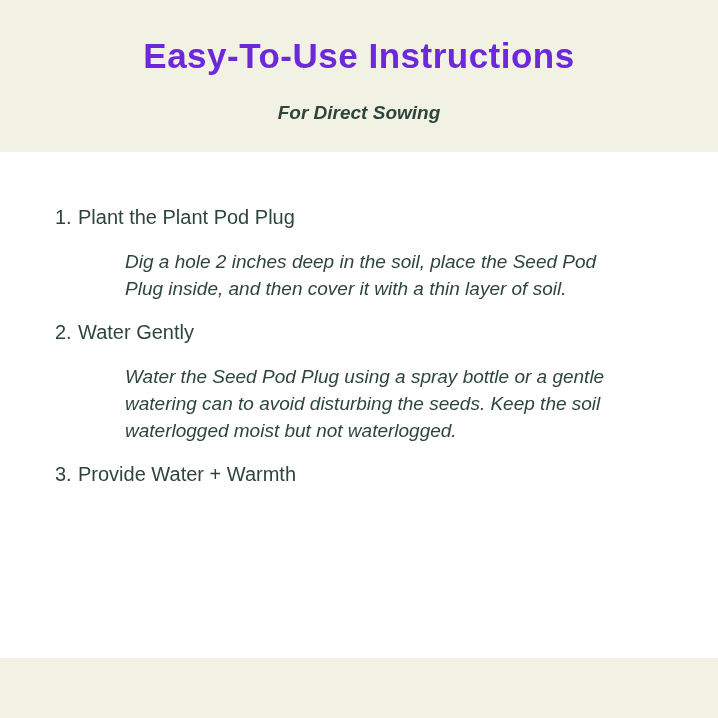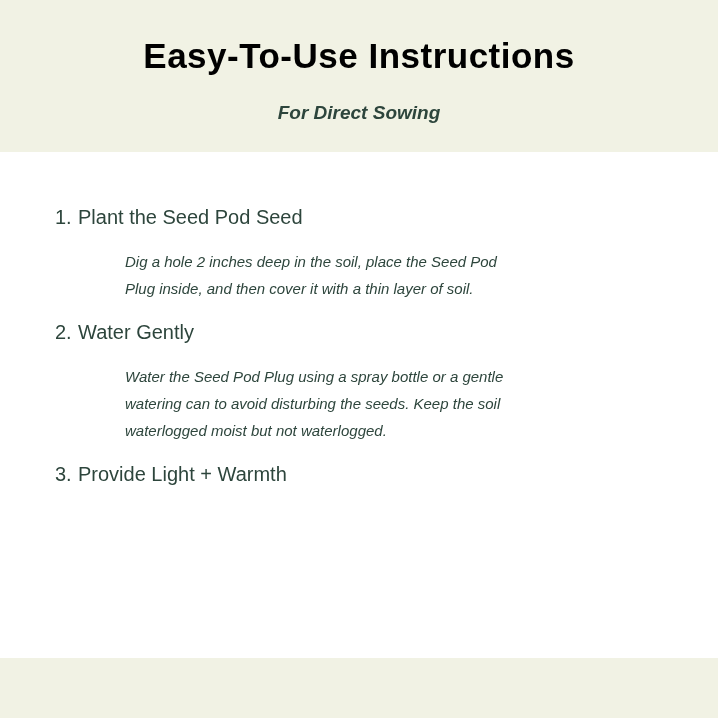--- a/index.html
+++ b/index.html
@@ -28,21 +28,21 @@
     align-items: center;
     justify-content: center;
     padding-top: 8px;
   }
   .title {
     margin: 0;
     font-size: 35px;
     font-weight: 600;
     letter-spacing: 0.5px;
     line-height: 42px;
-    color: #000000;
+    color: #6d28d9;
   }
   .subtitle {
     margin: 24px 0 0 0;
     font-size: 19px;
     font-style: italic;
     font-weight: 600;
     line-height: 24px;
     color: #2d453c;
   }
   .body-area {
@@ -57,21 +57,21 @@
     font-weight: 400;
     color: #2d453c;
   }
   .step-num {
     flex: none;
     min-width: 23px;
   }
   .step-desc {
     margin: 19px 0 18px 70px;
     max-width: 545px;
-    font-size: 15px;
+    font-size: 19px;
     font-style: italic;
     line-height: 27px;
     white-space: pre-line;
     color: #2d453c;
   }
   .footer-band {
     background: #f1f2e4;
     height: 60px;
     flex: none;
   }
@@ -84,40 +84,40 @@
   <header class="banner">
     <h1 class="title">Easy-To-Use Instructions</h1>
     <p class="subtitle">For Direct Sowing</p>
   </header>
 
   <main class="body-area">
 
     <section class="step">
       <div class="step-head">
         <span class="step-num">1.</span>
-        <span class="step-title">Plant the Seed Pod Seed</span>
+        <span class="step-title">Plant the Plant Pod Plug</span>
       </div>
       <p class="step-desc">Dig a hole 2 inches deep in the soil, place the Seed Pod
 Plug inside, and then cover it with a thin layer of soil.</p>
     </section>
 
     <section class="step">
       <div class="step-head">
         <span class="step-num">2.</span>
         <span class="step-title">Water Gently</span>
       </div>
       <p class="step-desc">Water the Seed Pod Plug using a spray bottle or a gentle
 watering can to avoid disturbing the seeds. Keep the soil
 waterlogged moist but not waterlogged.</p>
     </section>
 
     <section class="step">
       <div class="step-head">
         <span class="step-num">3.</span>
-        <span class="step-title">Provide Light + Warmth</span>
+        <span class="step-title">Provide Water + Warmth</span>
       </div>
     </section>
 
   </main>
 
   <footer class="footer-band"></footer>
 
 </div>
 
 </body></html>

